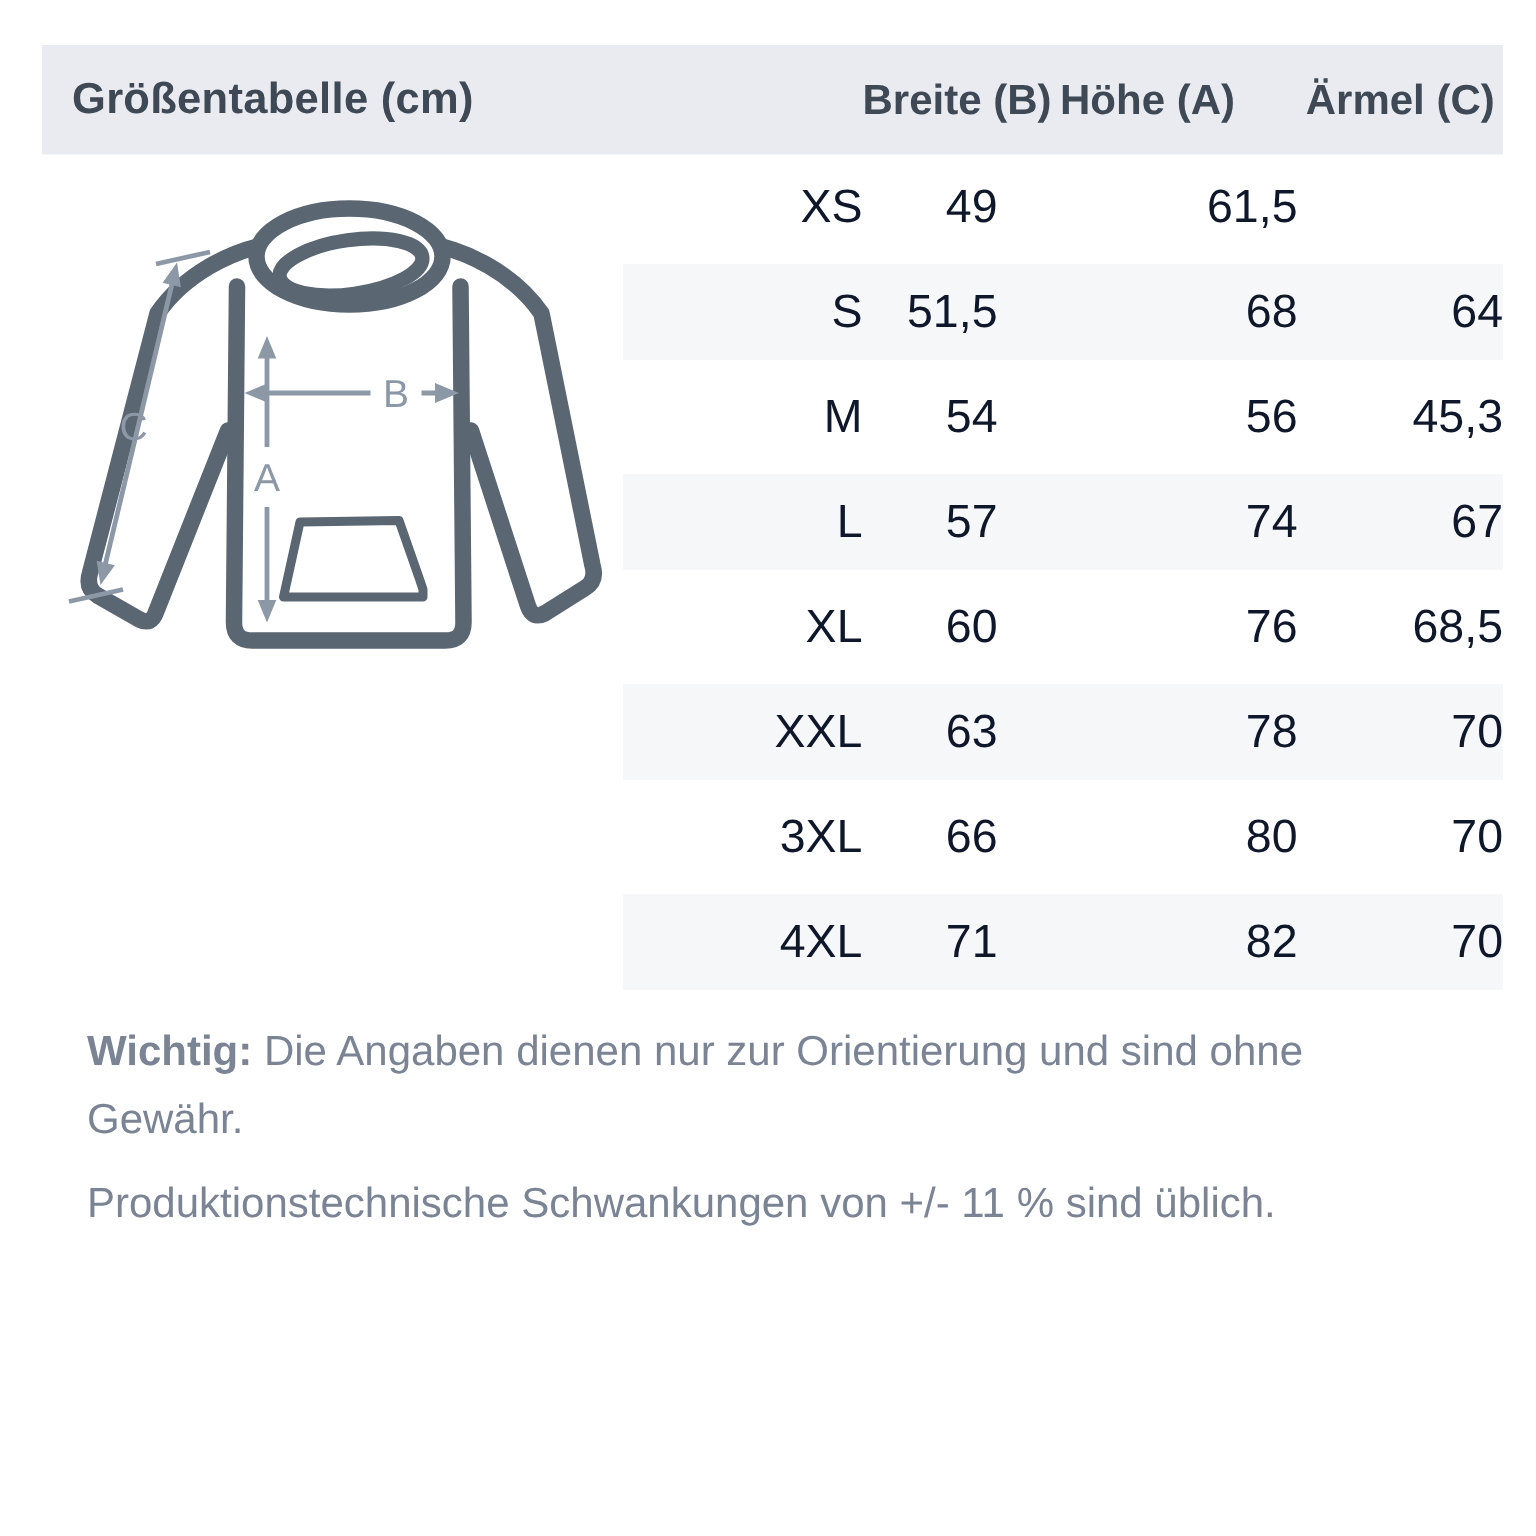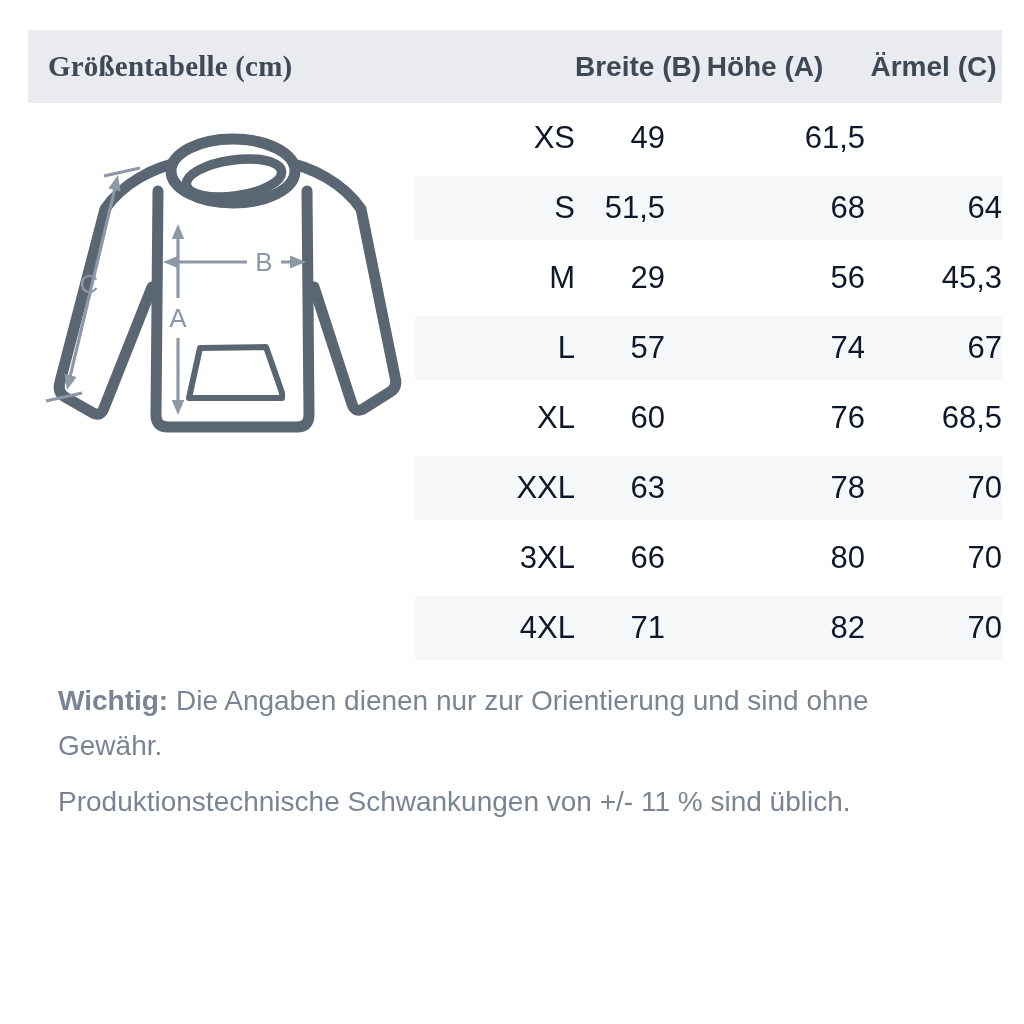--- a/index.html
+++ b/index.html
@@ -8,21 +8,21 @@
     position:relative;width:1024px;height:1024px;background:#ffffff;overflow:hidden;
     font-family:"Liberation Sans", sans-serif;color:#46505d;
   }
   
   .header-band{
     position:absolute;left:28px;top:30px;width:974px;height:73px;
     background:#e9ebf0;
   }
   .header-band .title{
     position:absolute;left:20px;top:0;height:73px;display:flex;align-items:center;
-    font-size:29px;font-weight:bold;color:#3f4956;letter-spacing:.2px;font-family:Liberation Serif, serif;
+    font-size:29px;font-weight:bold;color:#3f4956;letter-spacing:.2px;
   }
   .head-cols{
     position:absolute;left:387px;top:0;width:587px;height:73px;
     display:grid;grid-template-columns:160px 90px 200px 1fr;align-items:center;
   }
   .hcell{
     text-align:center;font-size:28px;font-weight:bold;color:#3f4956;white-space:nowrap;
   }
   
   .rows{position:absolute;left:415px;top:103px;width:587px;}
@@ -104,21 +104,21 @@
       <span class="cell">61,5</span>
     </div>
     <div class="row alt">
       <span class="cell size">S</span>
       <span class="cell">51,5</span>
       <span class="cell">68</span>
       <span class="cell">64</span>
     </div>
     <div class="row">
       <span class="cell size">M</span>
-      <span class="cell">29</span>
+      <span class="cell">54</span>
       <span class="cell">56</span>
       <span class="cell">45,3</span>
     </div>
     <div class="row alt">
       <span class="cell size">L</span>
       <span class="cell">57</span>
       <span class="cell">74</span>
       <span class="cell">67</span>
     </div>
     <div class="row">

